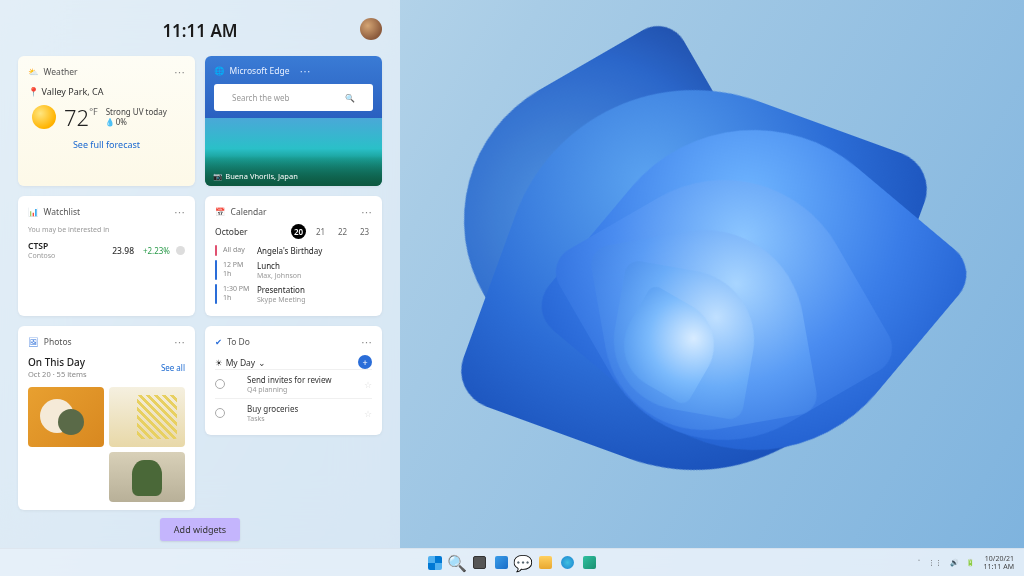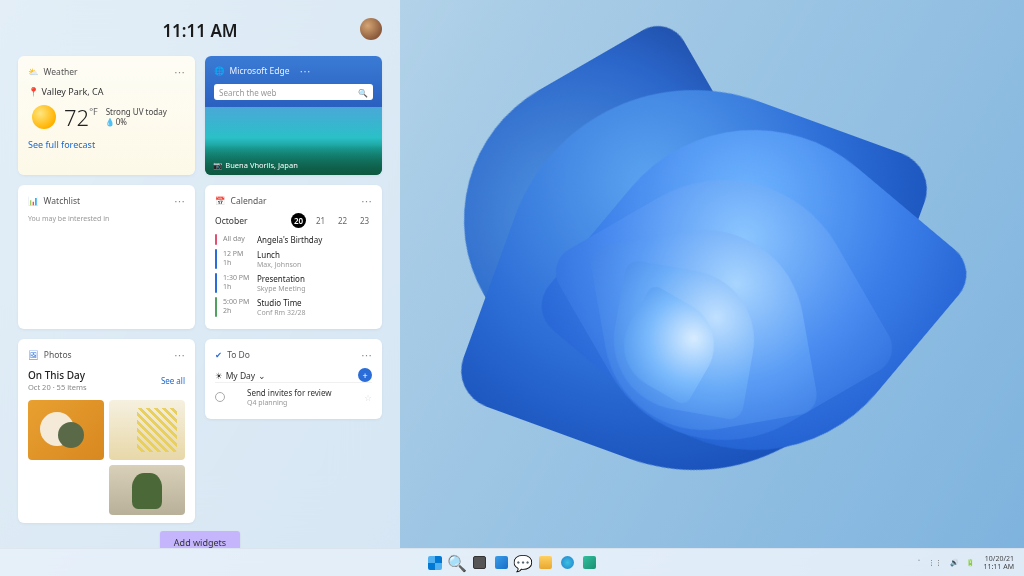--- a/index.html
+++ b/index.html
@@ -31,27 +31,27 @@
 .widget-more { color: #888; font-size: 11px; }
 
 
 .widget-weather { background: linear-gradient(180deg, #fefdf5 0%, #fdf9e8 100%); }
 .w-loc { text-align: left; font-size: 9px; color: #333; margin-top: 6px; }
 .w-body { display: flex; align-items: center; gap: 8px; margin-top: 4px; }
 .sun { width: 24px; height: 24px; border-radius: 50%; background: radial-gradient(circle at 35% 35%, #ffe680, #ffb300 70%, #ff9800); margin-left: 4px; }
 .w-temp { font-size: 22px; font-weight: 300; color: #222; }
 .w-unit { font-size: 9px; color: #666; vertical-align: top; display: inline-block; margin-top: 3px; }
 .w-detail { font-size: 8px; color: #444; line-height: 1.3; }
-.w-link { color: #1a68d0; font-size: 9px; margin-top: 6px; }
+.w-link { color: #1a68d0; font-size: 9px; text-align: center; margin-top: 6px; }
 
 
 .widget-edge { padding: 0; overflow: hidden; }
 .edge-top { background: linear-gradient(180deg, #3a7bd5 0%, #2a60c0 100%); padding: 7px 9px; }
 .edge-head { display: flex; align-items: center; gap: 5px; color: #e8f0ff; font-size: 8.5px; }
-.edge-search { background: #fff; border-radius: 3px; height: 16px; margin-top: 6px; display: flex; align-items: center; padding: 0 5px; font-size: 8px; color: #999; }
+.edge-search { background: #fff; border-radius: 3px; height: 27px; margin-top: 6px; display: flex; align-items: center; padding: 0 18px; font-size: 8px; color: #999; }
 .edge-img { height: 68px; background: linear-gradient(180deg, #4aa8d8 0%, #2ac0c8 45%, #1aa098 60%, #0d7060 100%); position: relative; }
 .edge-beach { position: absolute; bottom: 0; width: 100%; height: 30px; background: linear-gradient(180deg, transparent 0%, #0e5840 100%); }
 .edge-cap { position: absolute; bottom: 5px; left: 8px; color: #fff; font-size: 7.5px; display: flex; align-items: center; gap: 3px; }
 
 
 .wl-row { display: flex; align-items: center; gap: 6px; margin-top: 6px; font-size: 8.5px; }
 .wl-sym { font-weight: 600; color: #222; }
 .wl-sub { font-size: 7px; color: #999; }
 .wl-price { margin-left: auto; color: #333; font-weight: 500; }
 .wl-chg { font-size: 8px; min-width: 30px; text-align: right; }
@@ -181,20 +181,29 @@
     </div>
 
     <div class="widget">
       <div class="widget-head">
         <span style="color:#2a6dd8">📊</span>
         <span>Watchlist</span>
         <span class="spacer"></span>
         <span class="widget-more">⋯</span>
       </div>
       <div class="wl-note">You may be interested in</div>
+      <div class="wl-row">
+        <div>
+          <div class="wl-sym">CTSP</div>
+          <div class="wl-sub">Contoso</div>
+        </div>
+        <div class="wl-price">23.98</div>
+        <div class="wl-chg green">+2.23%</div>
+        <div class="wl-dot"></div>
+      </div>
     </div>
 
     <div class="widget">
       <div class="widget-head">
         <span style="color:#2a6dd8">📅</span>
         <span>Calendar</span>
         <span class="spacer"></span>
         <span class="widget-more">⋯</span>
       </div>
       <div class="cal-month">
@@ -225,29 +234,20 @@
         </div>
         <div class="cal-ev">
           <div class="cal-bar" style="background:#2a6dd8"></div>
           <div class="cal-time">1:30 PM
 1h</div>
           <div>
               <div class="cal-title">Presentation</div>
               <div class="cal-sub">Skype Meeting</div>
             </div>
         </div>
-        <div class="cal-ev">
-          <div class="cal-bar" style="background:#50a060"></div>
-          <div class="cal-time">5:00 PM
-2h</div>
-          <div>
-              <div class="cal-title">Studio Time</div>
-              <div class="cal-sub">Conf Rm 32/28</div>
-            </div>
-        </div>
       </div>
     </div>
 
     <div class="widget widget-photos">
       <div class="widget-head">
         <span style="color:#2a6dd8">🖼</span>
         <span>Photos</span>
         <span class="spacer"></span>
         <span class="widget-more">⋯</span>
       </div>
@@ -270,20 +270,28 @@
       </div>
       <div class="td-header">
         <div class="td-list">☀ <span>My Day</span> <span>⌄</span></div>
         <div class="td-add">+</div>
       </div>
       <div class="td-item">
         <div class="td-circle"></div>
         <div>
             <div class="td-text">Send invites for review</div>
             <div class="td-sub">Q4 planning</div>
+          </div>
+        <div class="td-star">☆</div>
+      </div>
+      <div class="td-item">
+        <div class="td-circle"></div>
+        <div>
+            <div class="td-text">Buy groceries</div>
+            <div class="td-sub">Tasks</div>
           </div>
         <div class="td-star">☆</div>
       </div>
     </div>
 
     <div class="add-widgets">Add widgets</div>
 
   </div>
 </div>
 

